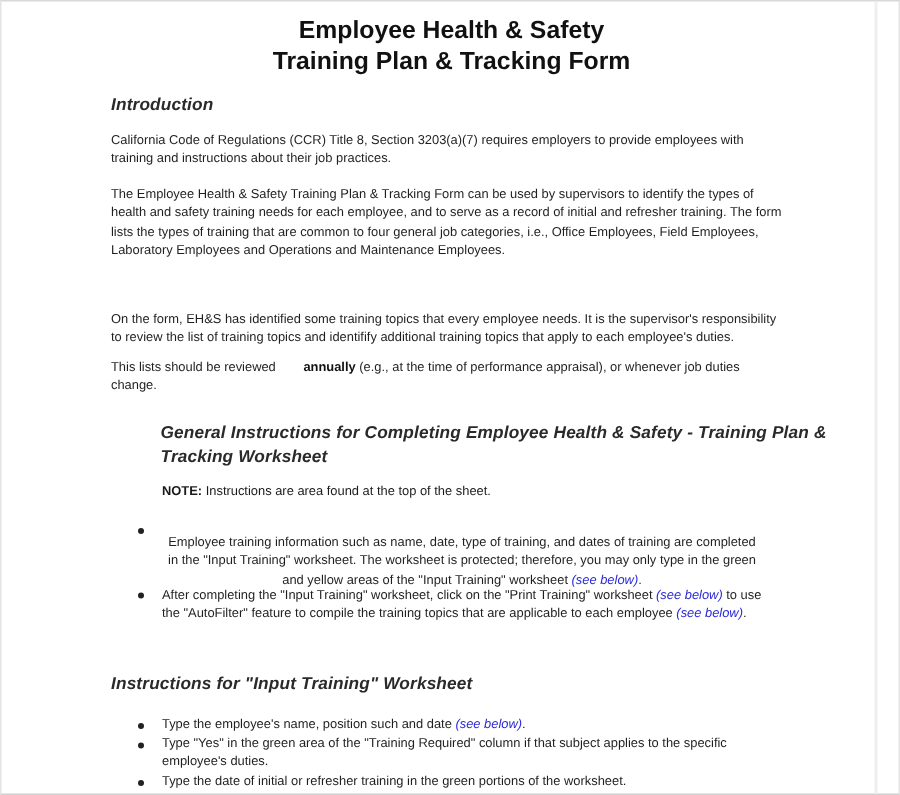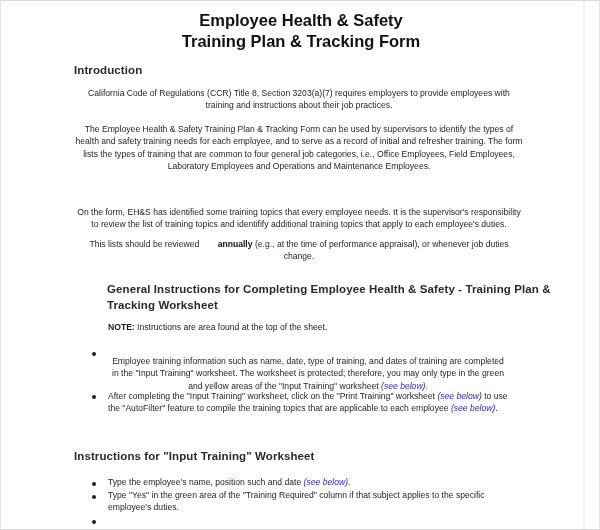--- a/index.html
+++ b/index.html
@@ -18,25 +18,25 @@
       background: #efefef;
     }
     .title {
       position: absolute; left: 0; width: 600px; text-align: center;
       font-weight: bold; font-size: 16.5px; line-height: 21px; color: #111;
     }
     .t1 { top: 9px; }
     .t2 { top: 30px; }
     .h {
       position: absolute; left: 73px; font-weight: bold; font-size: 11.5px;
-      line-height: 16px; color: #2a2a2a; letter-spacing: 0.1px;
+      line-height: 16px; color: #2a2a2a; letter-spacing: 0.1px; font-style: italic;
     }
     .p {
       position: absolute; left: 73px; width: 450px; font-size: 8.6px;
-      line-height: 12.4px; color: #1f1f1f; text-align: center;
+      line-height: 12.4px; color: #1f1f1f;
     }
     .p b { color: #111; margin-left: 16px; }
     .link { color: #2b2bd6; font-style: italic; }
     .note { position: absolute; left: 107px; font-size: 8.6px; line-height: 12px; }
     .li {
       position: absolute; left: 107px; width: 400px; font-size: 8.6px;
       line-height: 12.4px; color: #1f1f1f;
     }
     .bullet {
       position: absolute; left: 91px; width: 4px; height: 4px; border-radius: 50%;
@@ -76,14 +76,15 @@
 
   <div class="h" style="top:447px;">Instructions for "Input Training" Worksheet</div>
 
   <span class="bullet" style="top:481px;"></span>
   <div class="li" style="top:475px;"><span>Type the employee's name, position such and date </span><span class="link">(see below)</span><span>.</span></div>
 
   <span class="bullet" style="top:494px;"></span>
   <div class="li" style="top:488px;"><span>Type "Yes" in the green area of the "Training Required" column if that subject applies to the specific employee's duties.</span></div>
 
   <span class="bullet" style="top:519px;"></span>
+  <div class="li" style="top:513px;"><span>Type the date of initial or refresher training in the green portions of the worksheet.</span></div>
 
 </div>
 
 </body></html>

